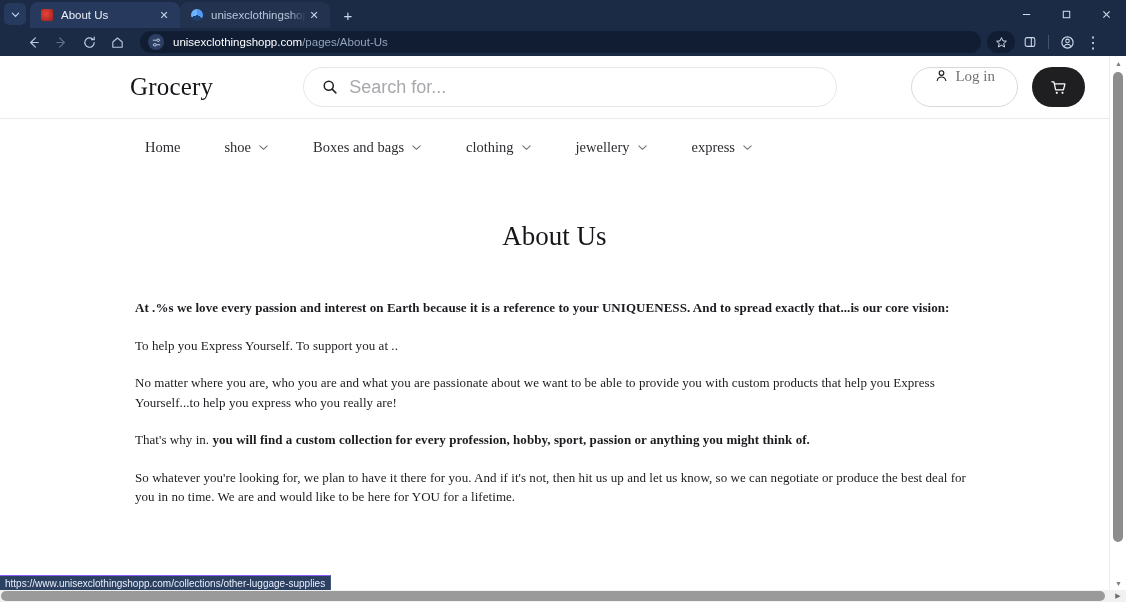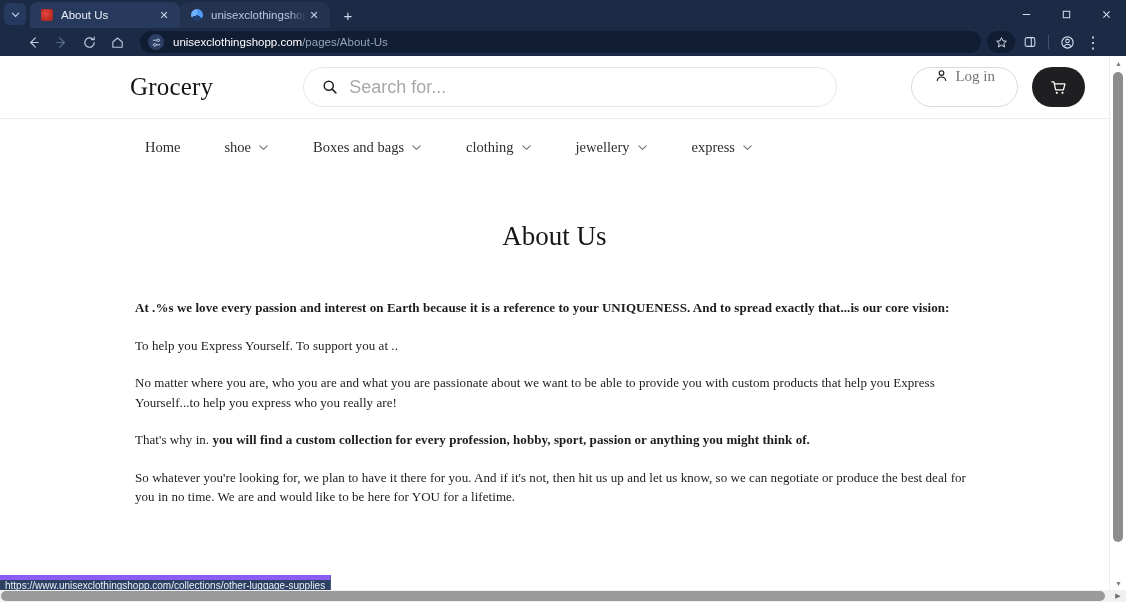--- a/index.html
+++ b/index.html
@@ -288,21 +288,21 @@
     position: absolute;
     left: 0; bottom: 12px;
     height: 15px;
     background: #2c4061;
     color: #e8eefa;
     font-size: 10px;
     display: flex; align-items: center;
     padding: 0 5px;
     white-space: nowrap;
     font-family: "Liberation Sans", sans-serif;
-    border-top: 5px solid #8b5cf6;
+    border-top: 1px solid #8b5cf6;
     border-right: 1px solid #44577a;
   }
 </style>
 </head>
 <body>
 
 <div class="window">
 
   <div class="browser-top">
     <div class="tab-strip-left">

